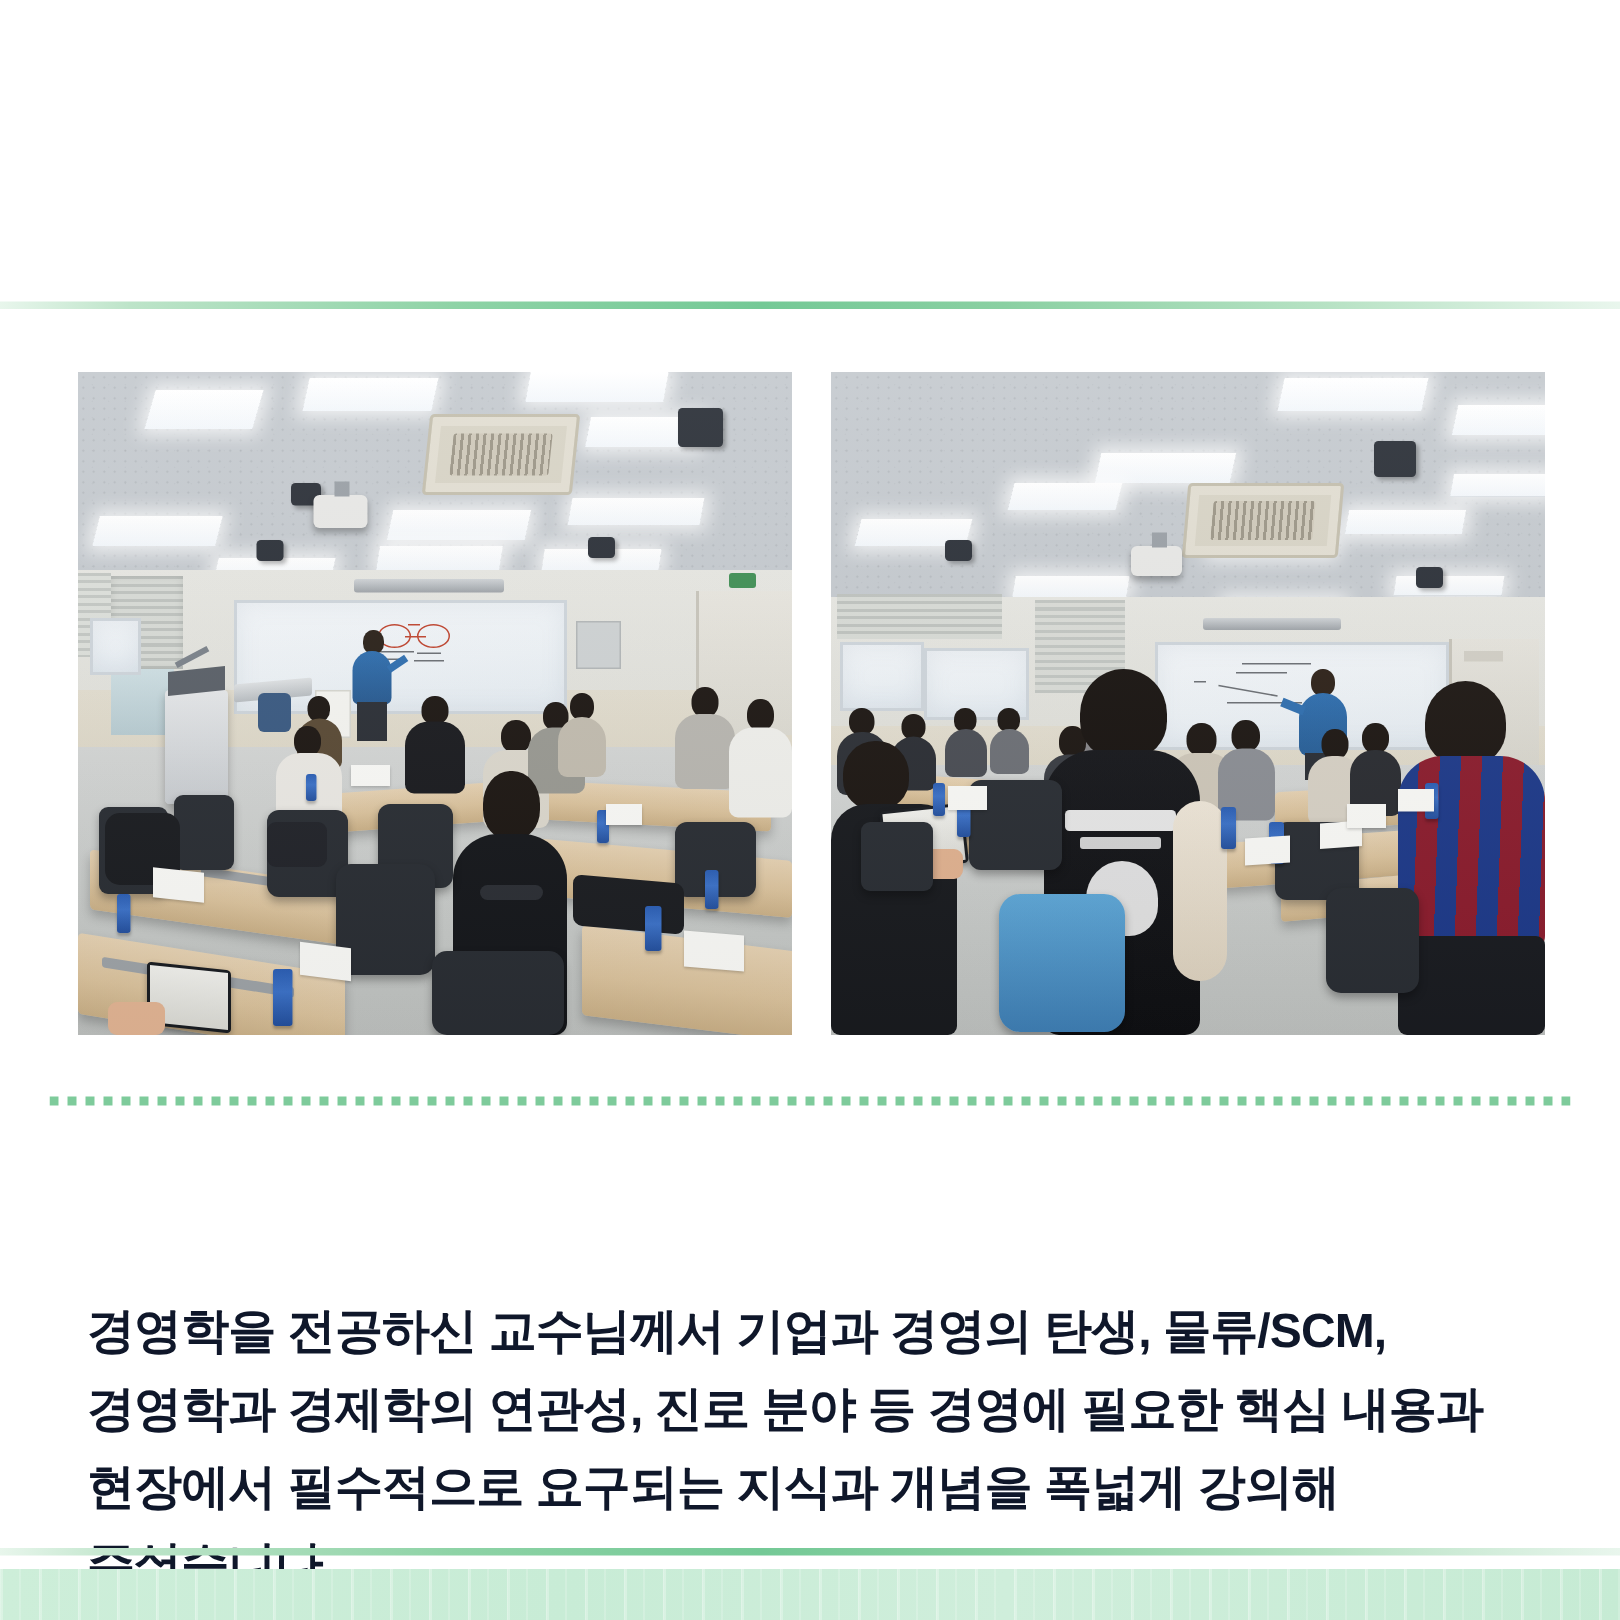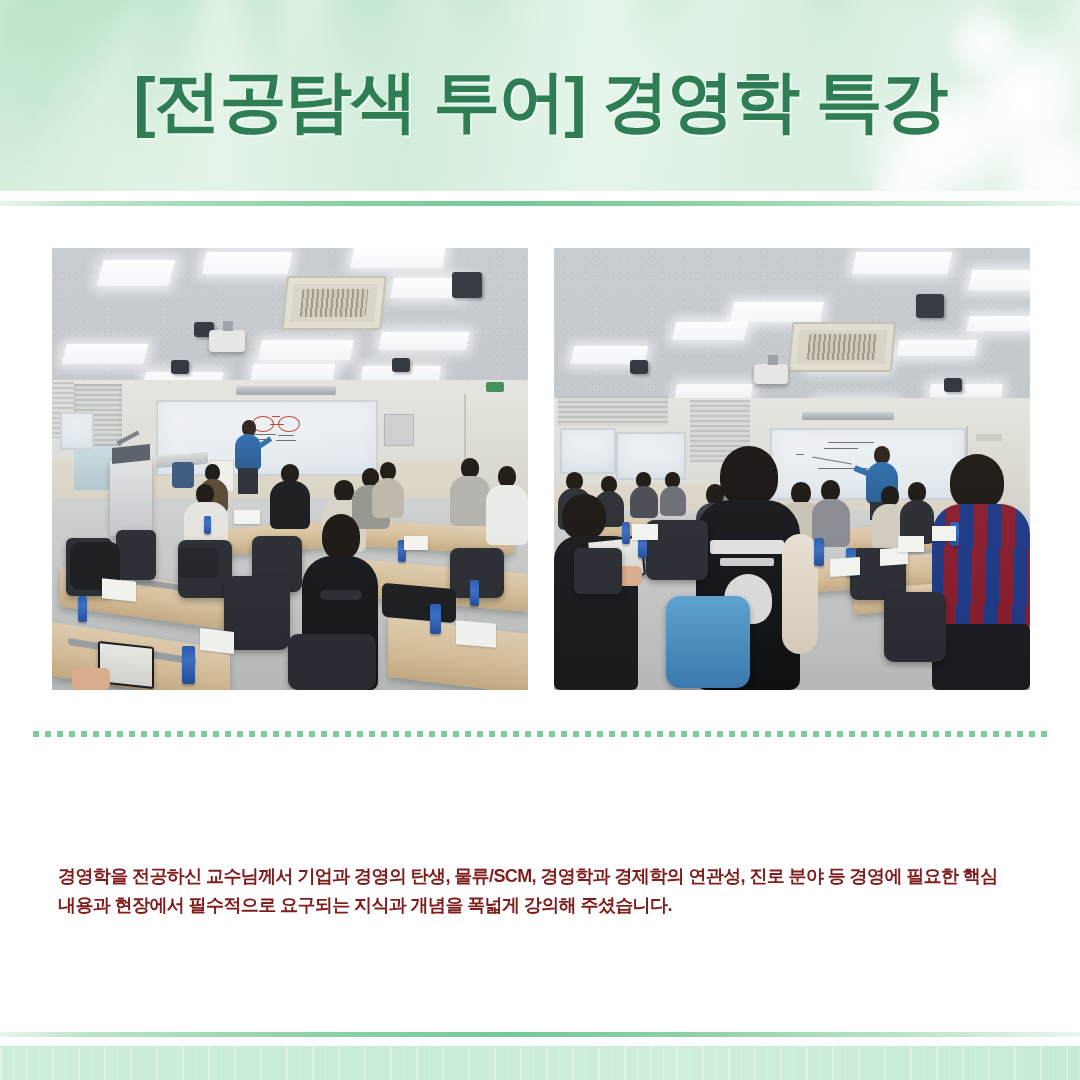--- a/index.html
+++ b/index.html
@@ -287,22 +287,22 @@
     white-space: nowrap;
     text-shadow: 2px 2px 0 rgba(255,255,255,0.7);
   }
 
   
   .bodytext {
     position: absolute;
     left: 58px;
     top: 862px;
     width: 972px;
-    color: #7f1d1d;
-    font-size: 18px;
+    color: #0f172a;
+    font-size: 32px;
     font-weight: 700;
     line-height: 1.62;
     letter-spacing: -0.6px;
     word-break: keep-all;
   }
 
   
   .footer {
     position: absolute;
     left: 0;
@@ -313,40 +313,20 @@
       repeating-linear-gradient(90deg, rgba(255,255,255,0.28) 0 2px, rgba(255,255,255,0) 2px 26px),
       repeating-linear-gradient(90deg, rgba(255,255,255,0.18) 0 1px, rgba(255,255,255,0) 1px 13px),
       linear-gradient(90deg, #cdeed9 0%, #c8ecd6 35%, #cfeedb 62%, #c6ebd4 100%);
   }
 </style>
 </head>
 <body>
 
 <div class="card">
 
-  <div class="header">
-    <div class="leaf l1"></div>
-    <div class="leaf l2"></div>
-    <div class="leaf l3"></div>
-    <div class="leaf l4"></div>
-    <div class="leaf l5"></div>
-    <div class="leaf l6"></div>
-    <div class="leaf l7"></div>
-    <div class="leaf l8"></div>
-    <div class="leaf l9"></div>
-    <div class="leaf l10"></div>
-
-    <div class="petal p1"></div>
-    <div class="petal p2"></div>
-    <div class="petal p3"></div>
-    <div class="petal p4"></div>
-    <div class="petal p5"></div>
-
-    <div class="header-title">[전공탐색 투어] 경영학 특강</div>
-  </div>
 
   <div class="rule-top"></div>
 
   <div class="photos">
 
     <div class="photo">
       <div class="ceiling"></div>
 
       <div class="lamp" style="left:48px;  top:12px;  width:72px;  height:26px; transform:skewX(-16deg);"></div>
       <div class="lamp" style="left:152px; top:4px;   width:86px;  height:22px; transform:skewX(-12deg);"></div>

